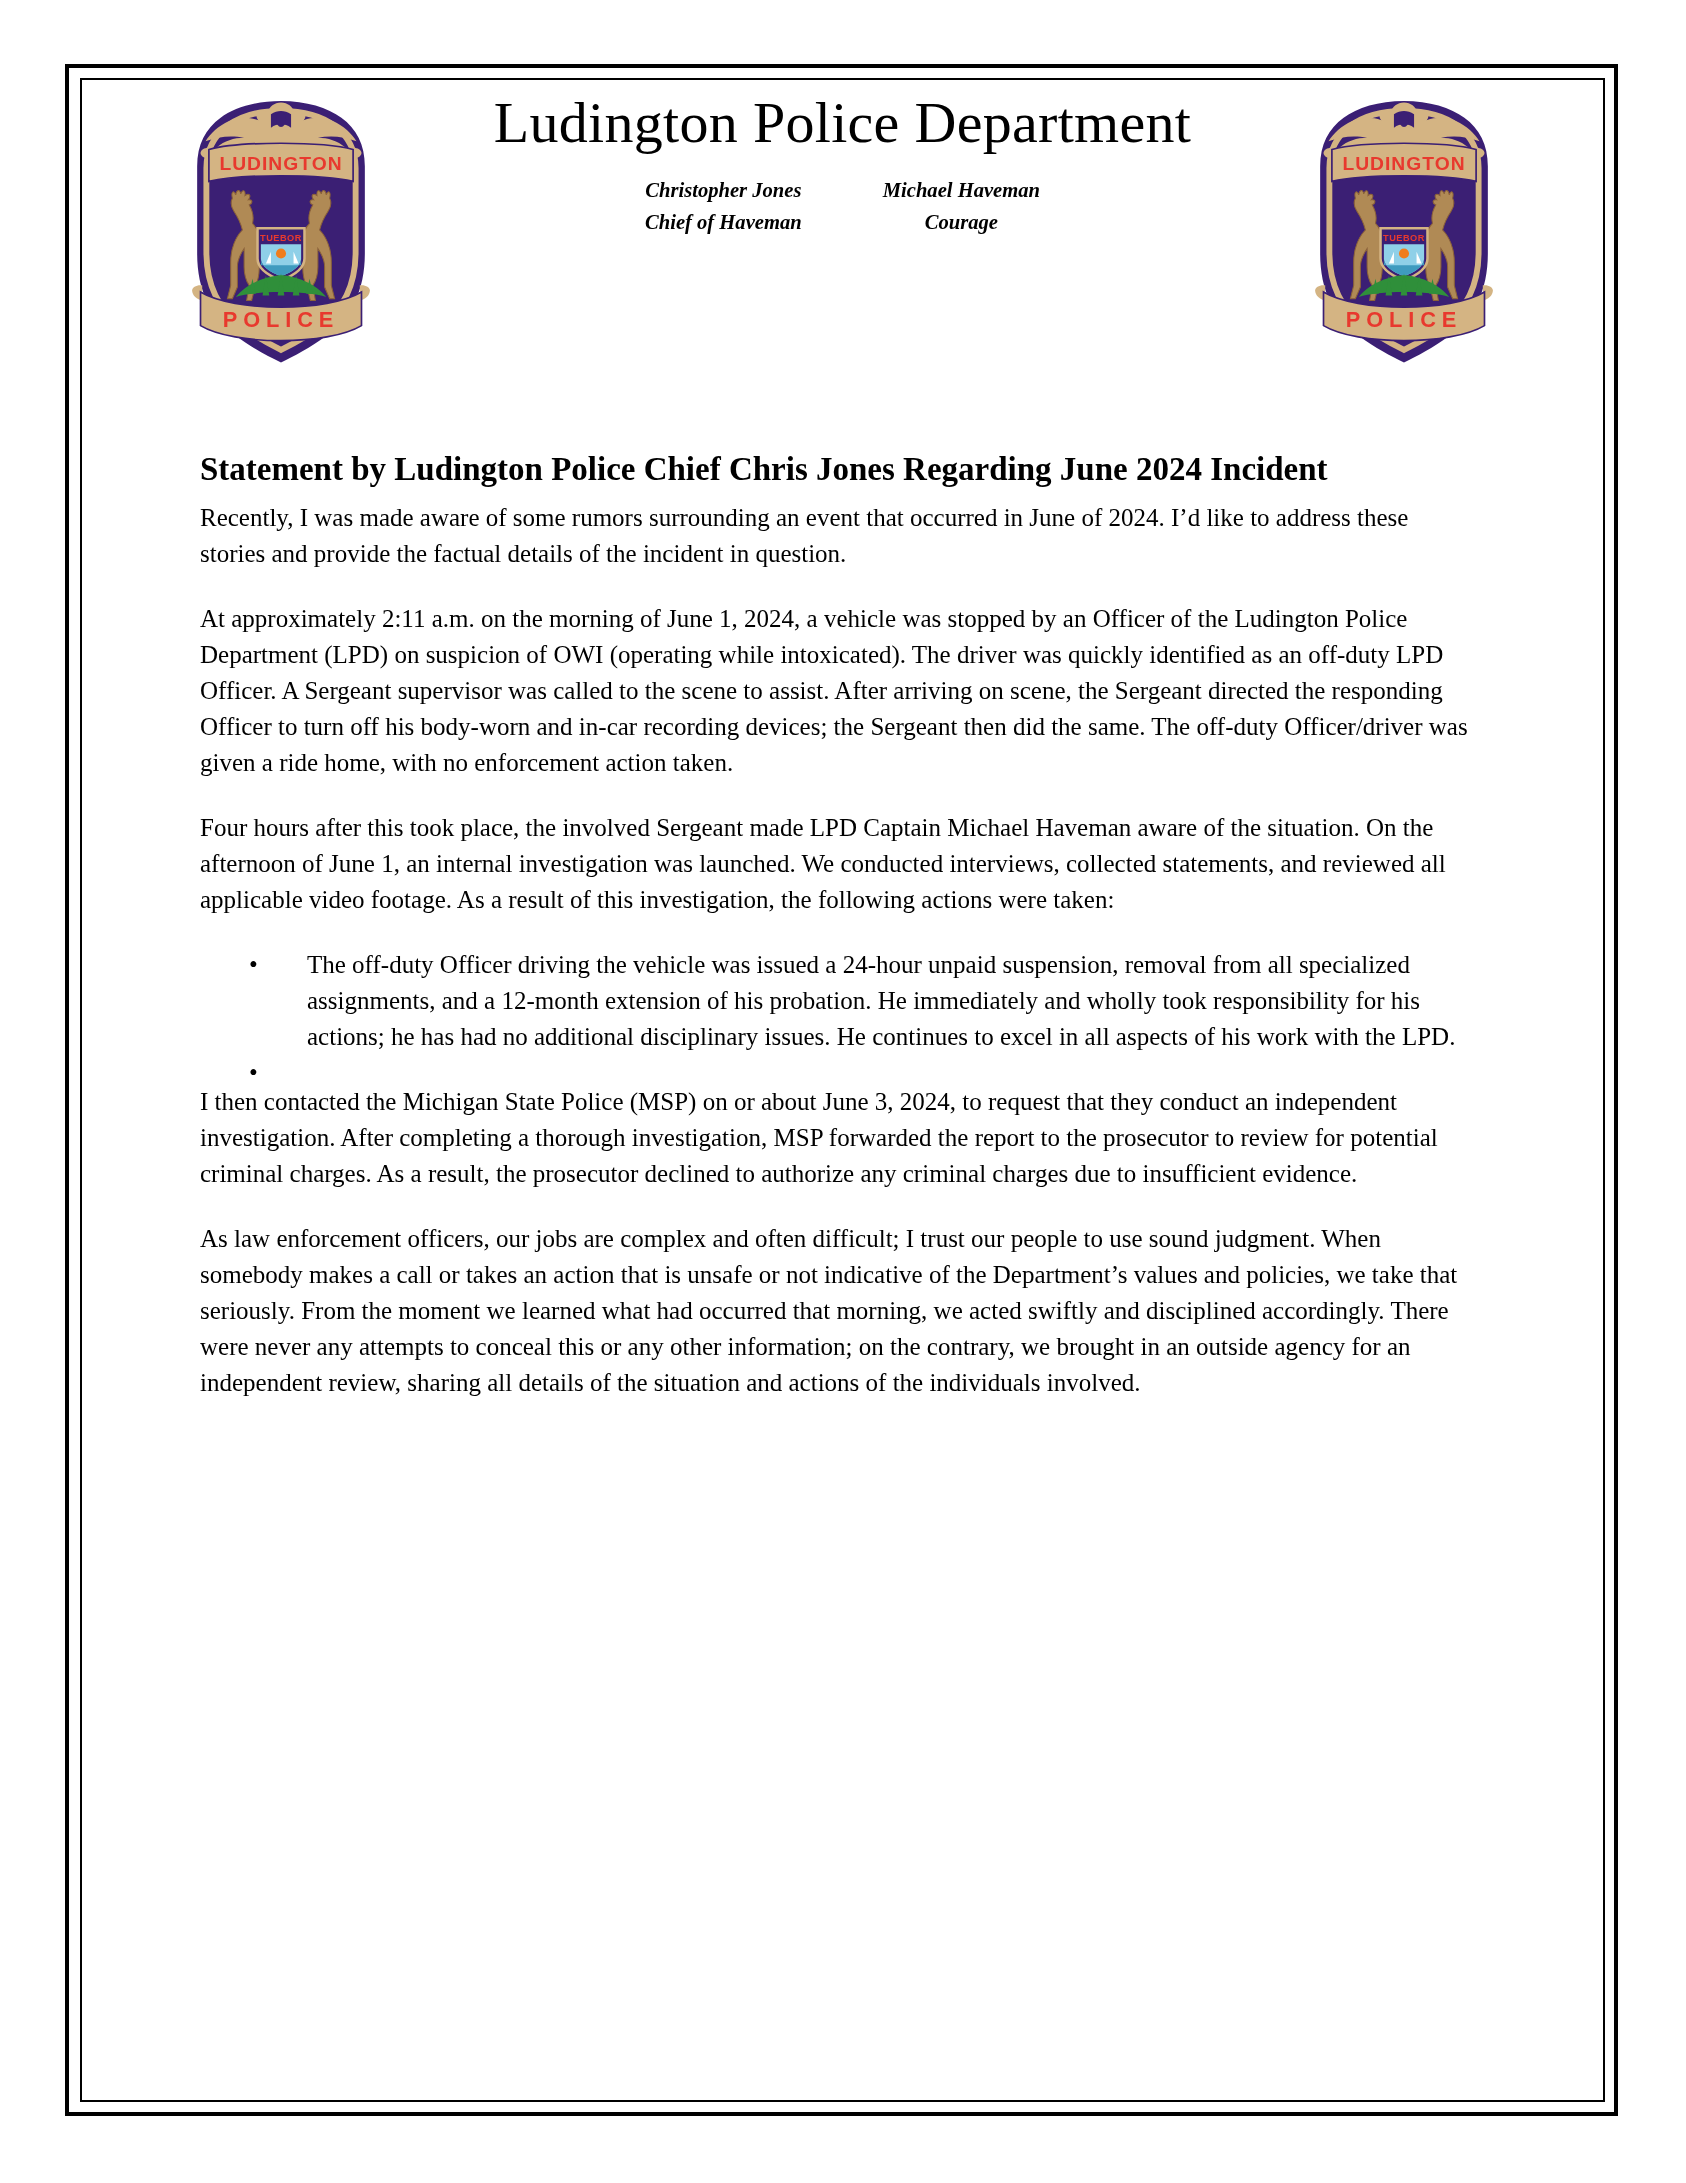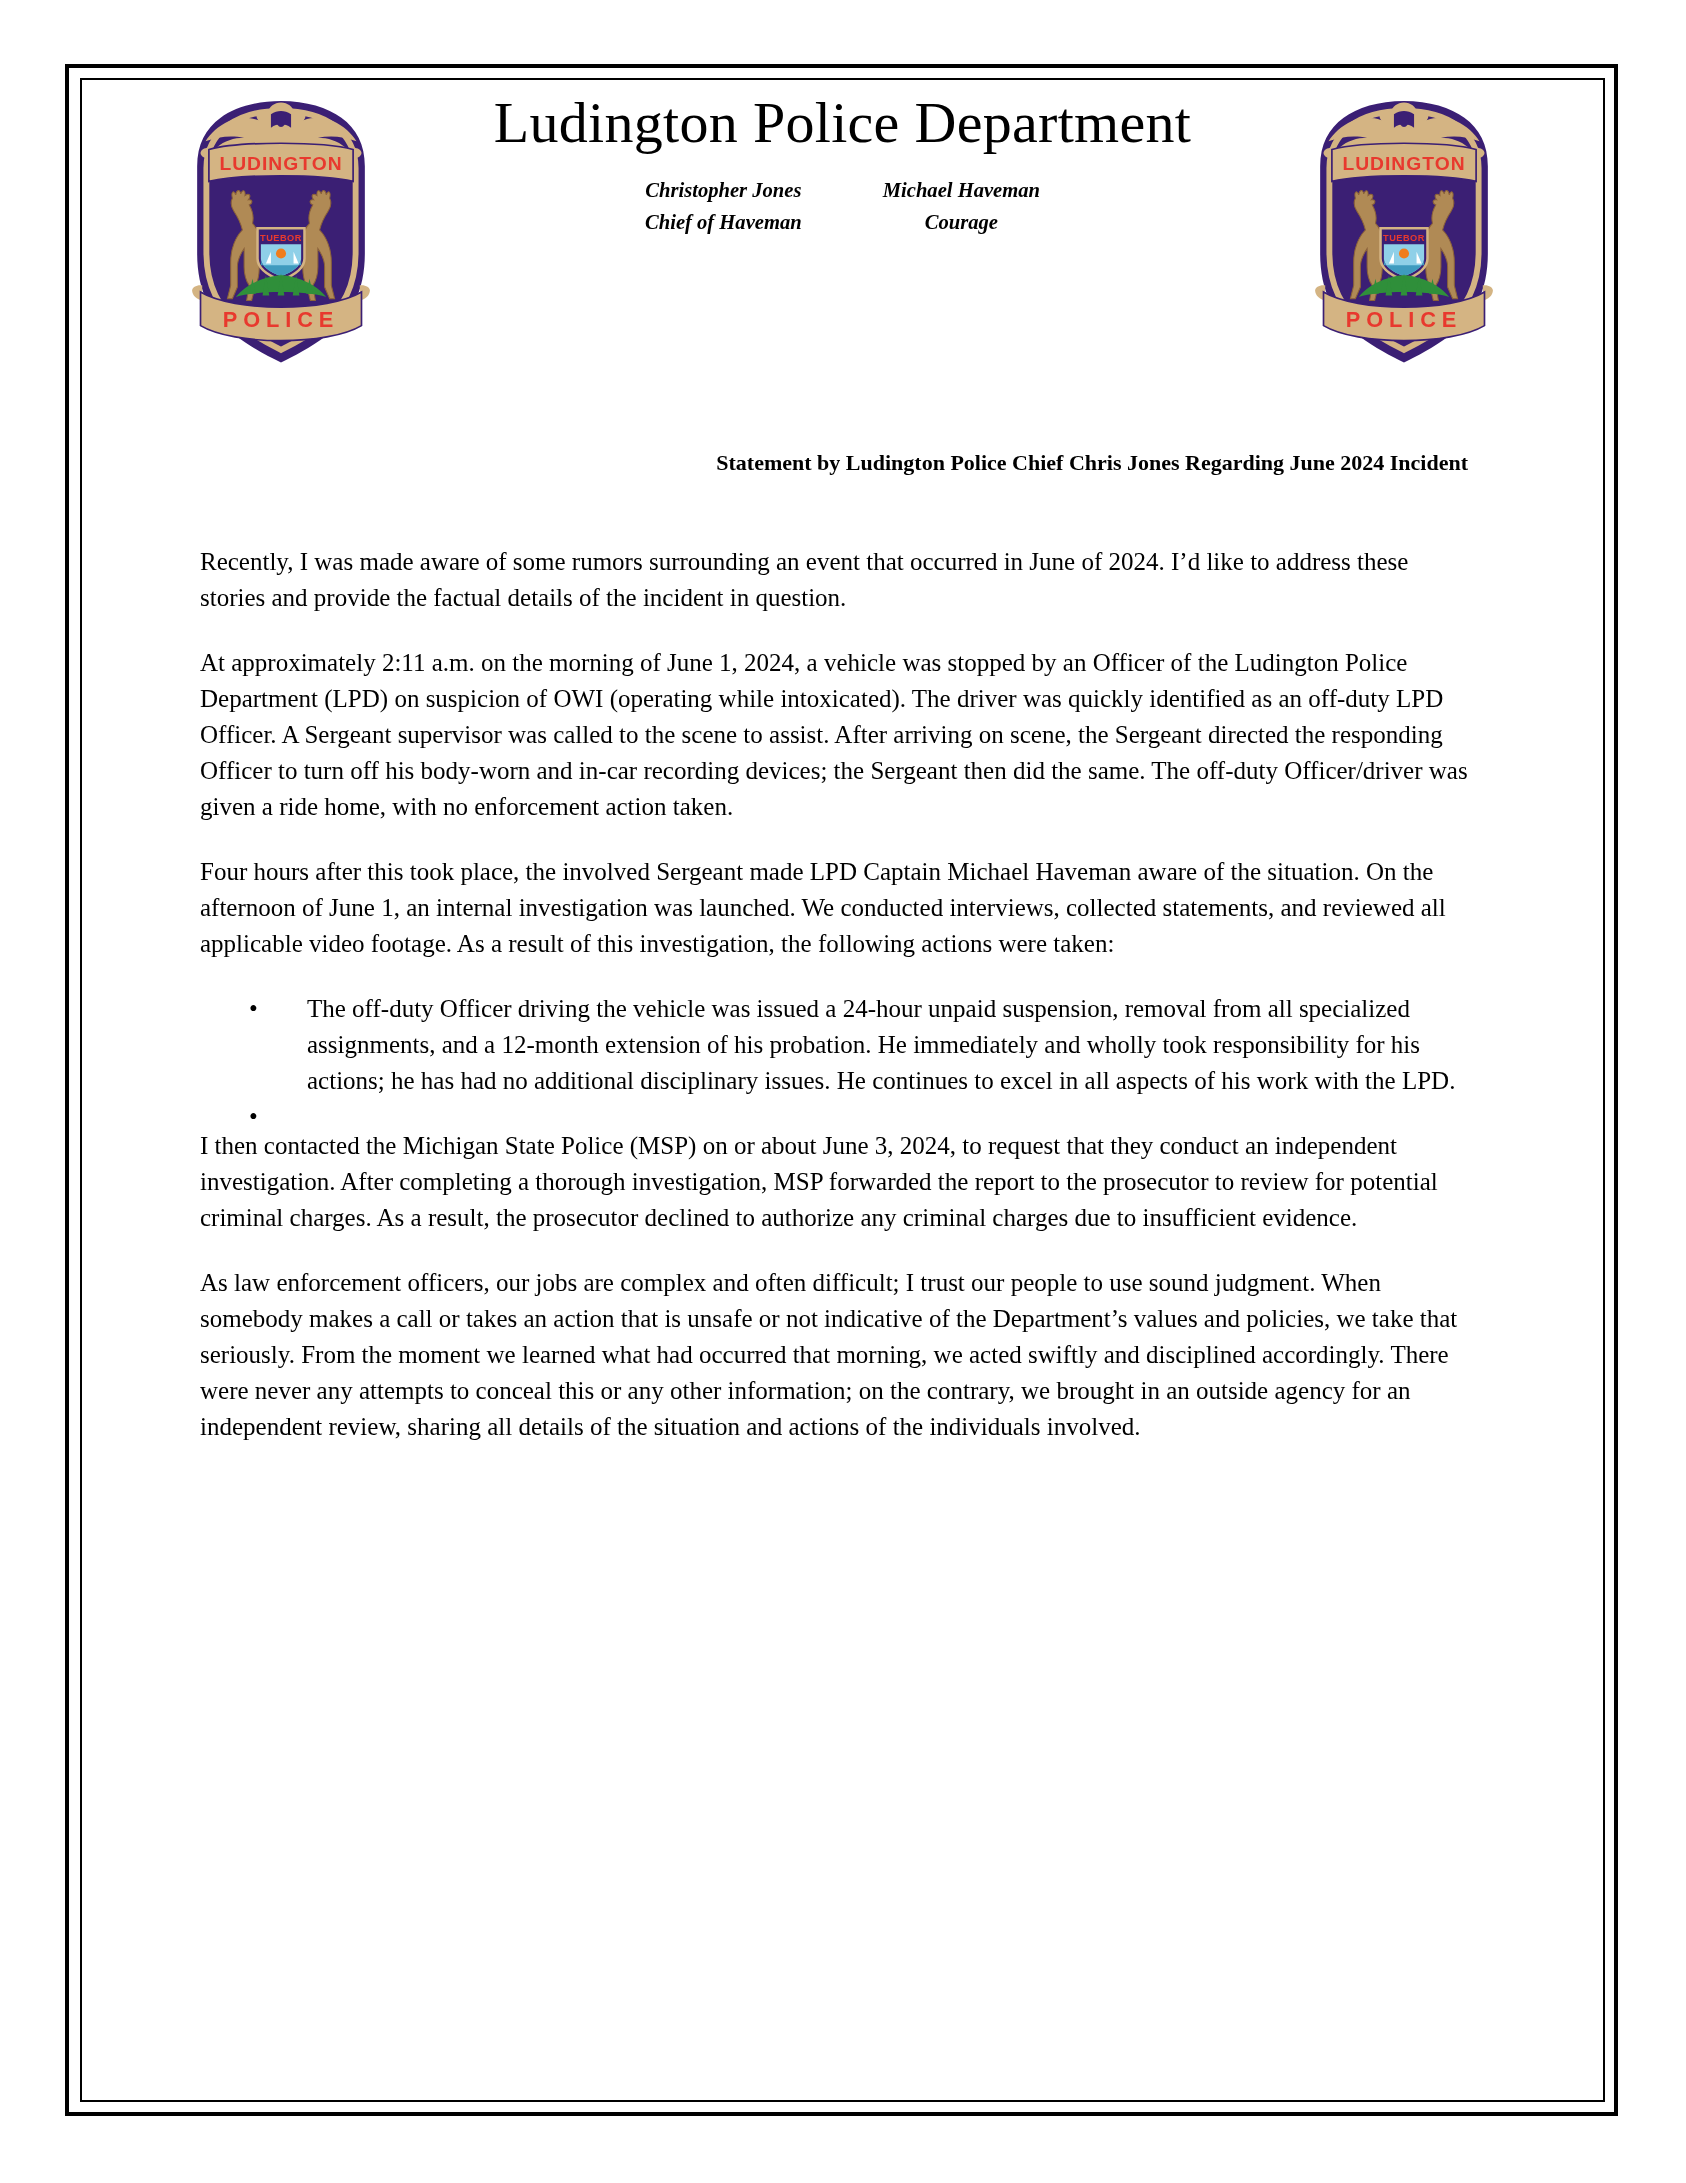--- a/index.html
+++ b/index.html
@@ -96,29 +96,29 @@
     line-height: 1.53;
     text-align: center;
   }
 
   
   #doc-title {
     position: absolute;
     left: 200px;
     width: 1268px;
     top: 449px;
-    text-align: right;
+    text-align: left;
     font-weight: bold;
-    font-size: 22px;
+    font-size: 33px;
     line-height: 1.25;
   }
   #body {
     position: absolute;
     left: 200px;
-    top: 544px;
+    top: 500px;
     width: 1268px;
     font-size: 25px;
     line-height: 1.445;
     text-align: left;
   }
   #body p {
     margin: 0 0 28.6px 0;
   }
   #body p:last-child { margin-bottom: 0; }
 

